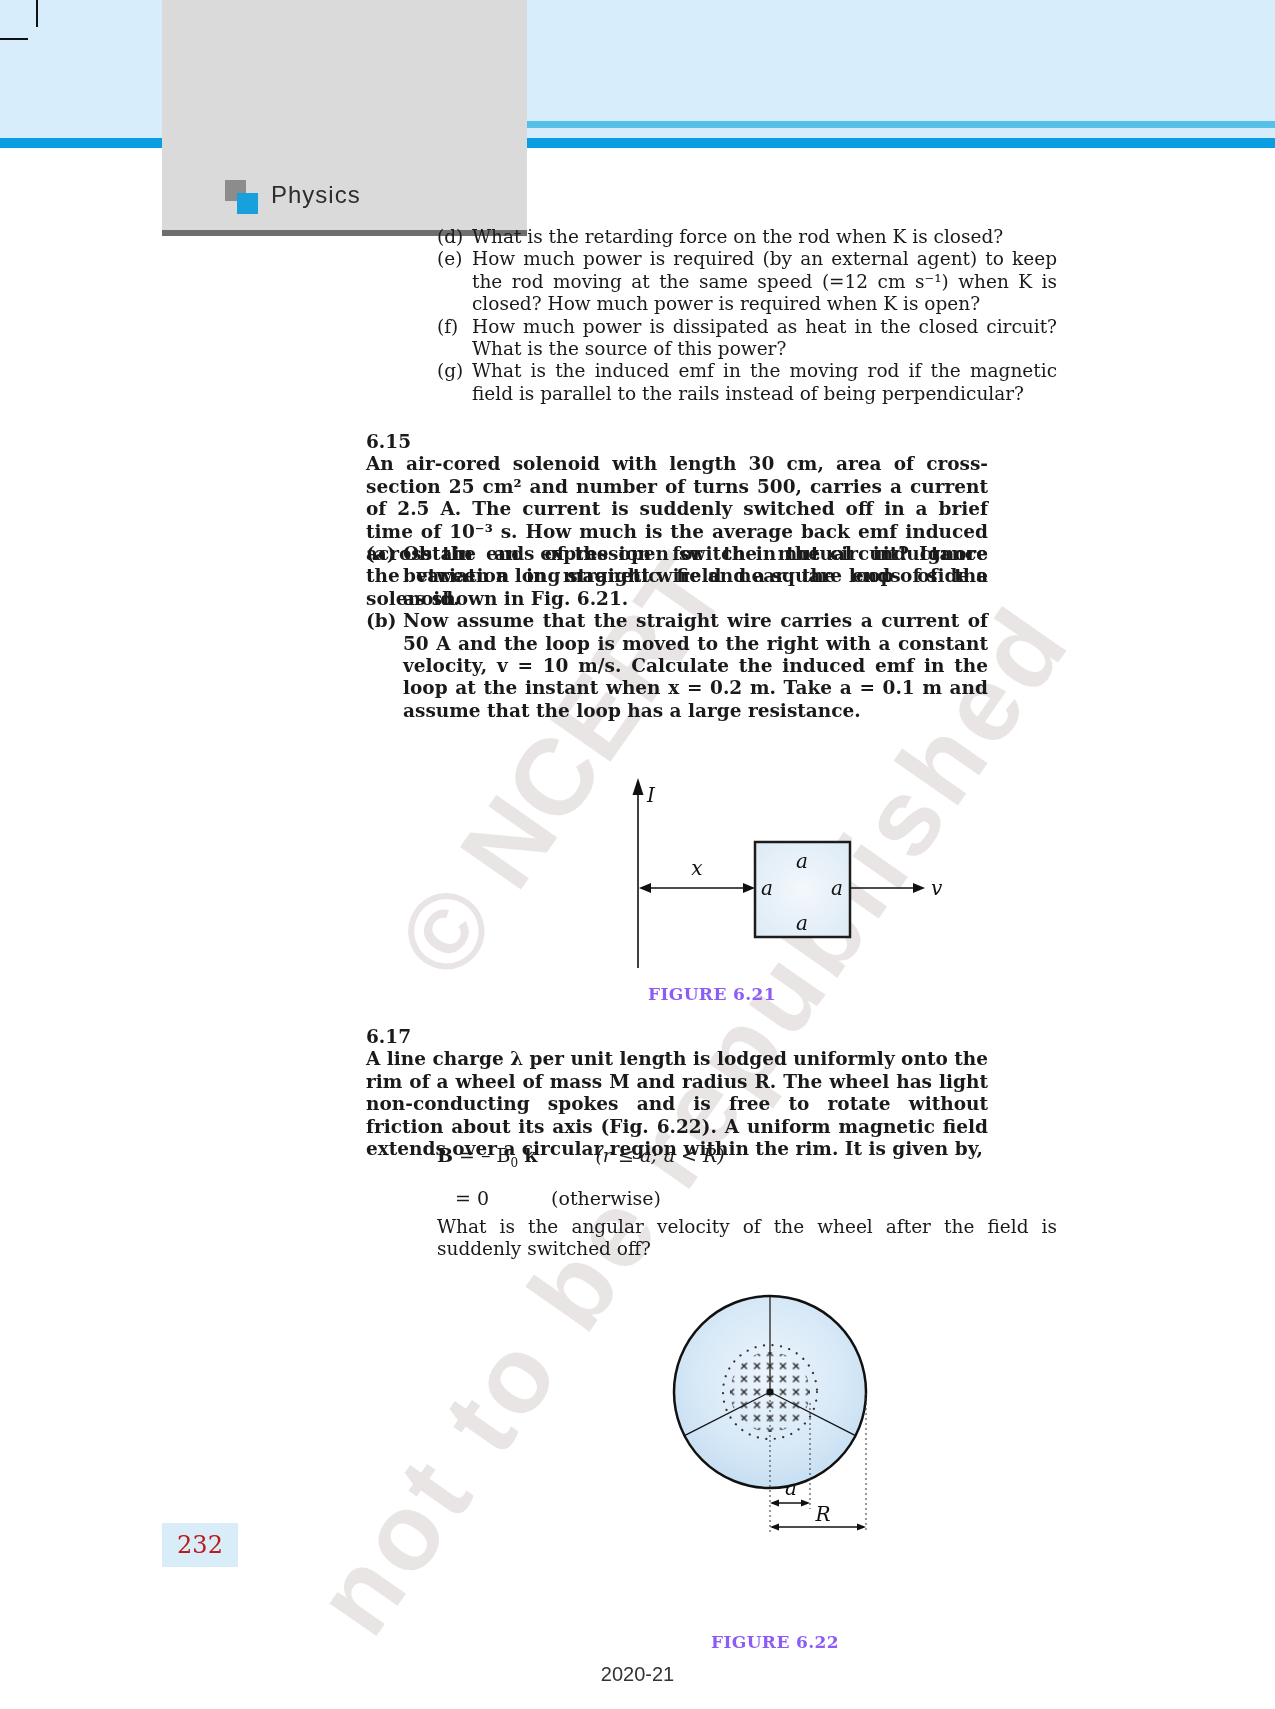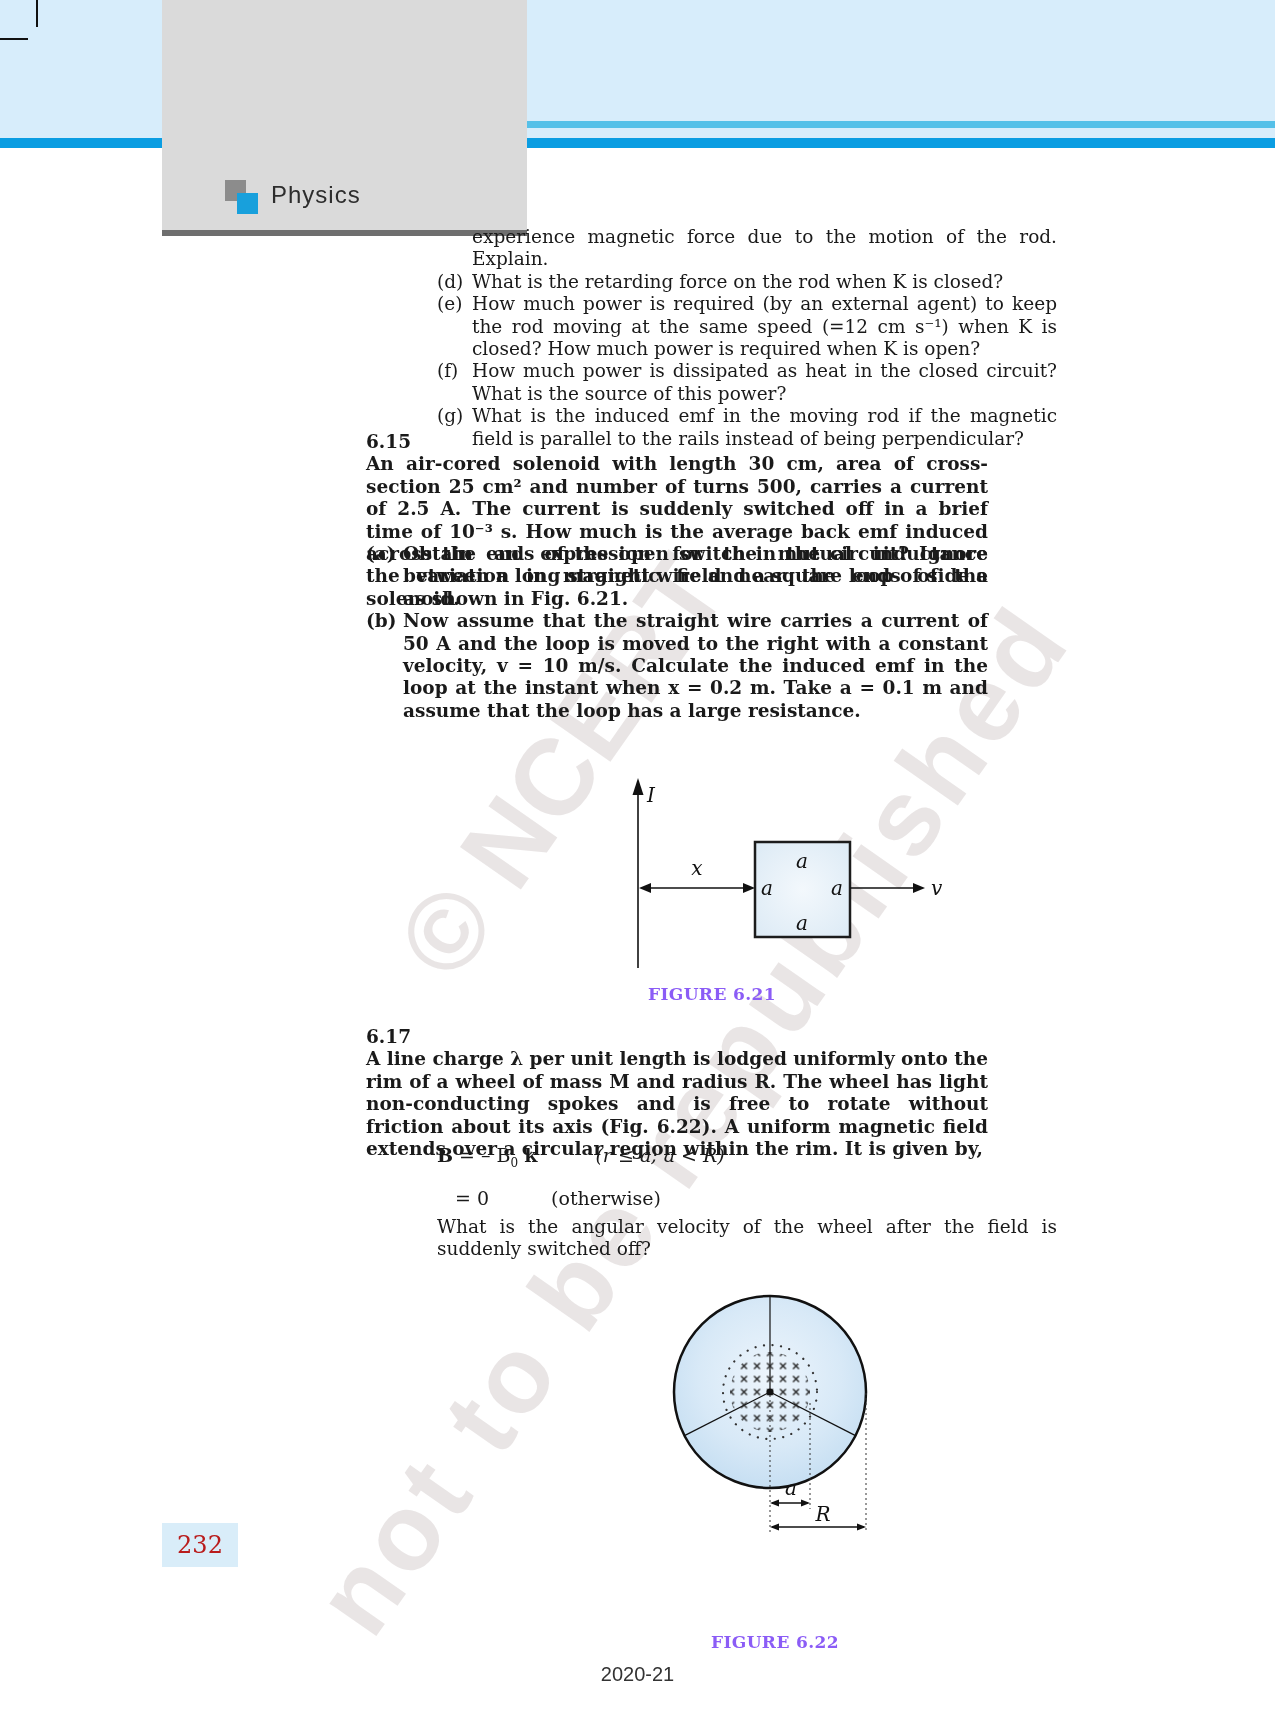--- a/index.html
+++ b/index.html
@@ -67,21 +67,20 @@
   <div class="brand-sq-gray"></div>
   <div class="brand-sq-blue"></div>
   <div class="brand-title">Physics</div>
   <div class="cropmark-v"></div>
   <div class="cropmark-h"></div>
 
   <div class="wm wm1">© NCERT</div>
   <div class="wm wm2">not to be republished</div>
 
   <div class="flow" style="left:366px;top:226px;width:691px;">
-    <div class="cont-line">experience magnetic force due to the motion of the rod. Explain.</div>
     <div class="itemrow">
       <span class="lbl">(d)</span>
       <span class="txt">What is the retarding force on the rod when K is closed?</span>
     </div>
     <div class="itemrow">
       <span class="lbl">(e)</span>
       <span class="txt">How much power is required (by an external agent) to keep the rod moving at the same speed (=12 cm s⁻¹) when K is closed? How much power is required when K is open?</span>
     </div>
     <div class="itemrow">
       <span class="lbl">(f)</span>

